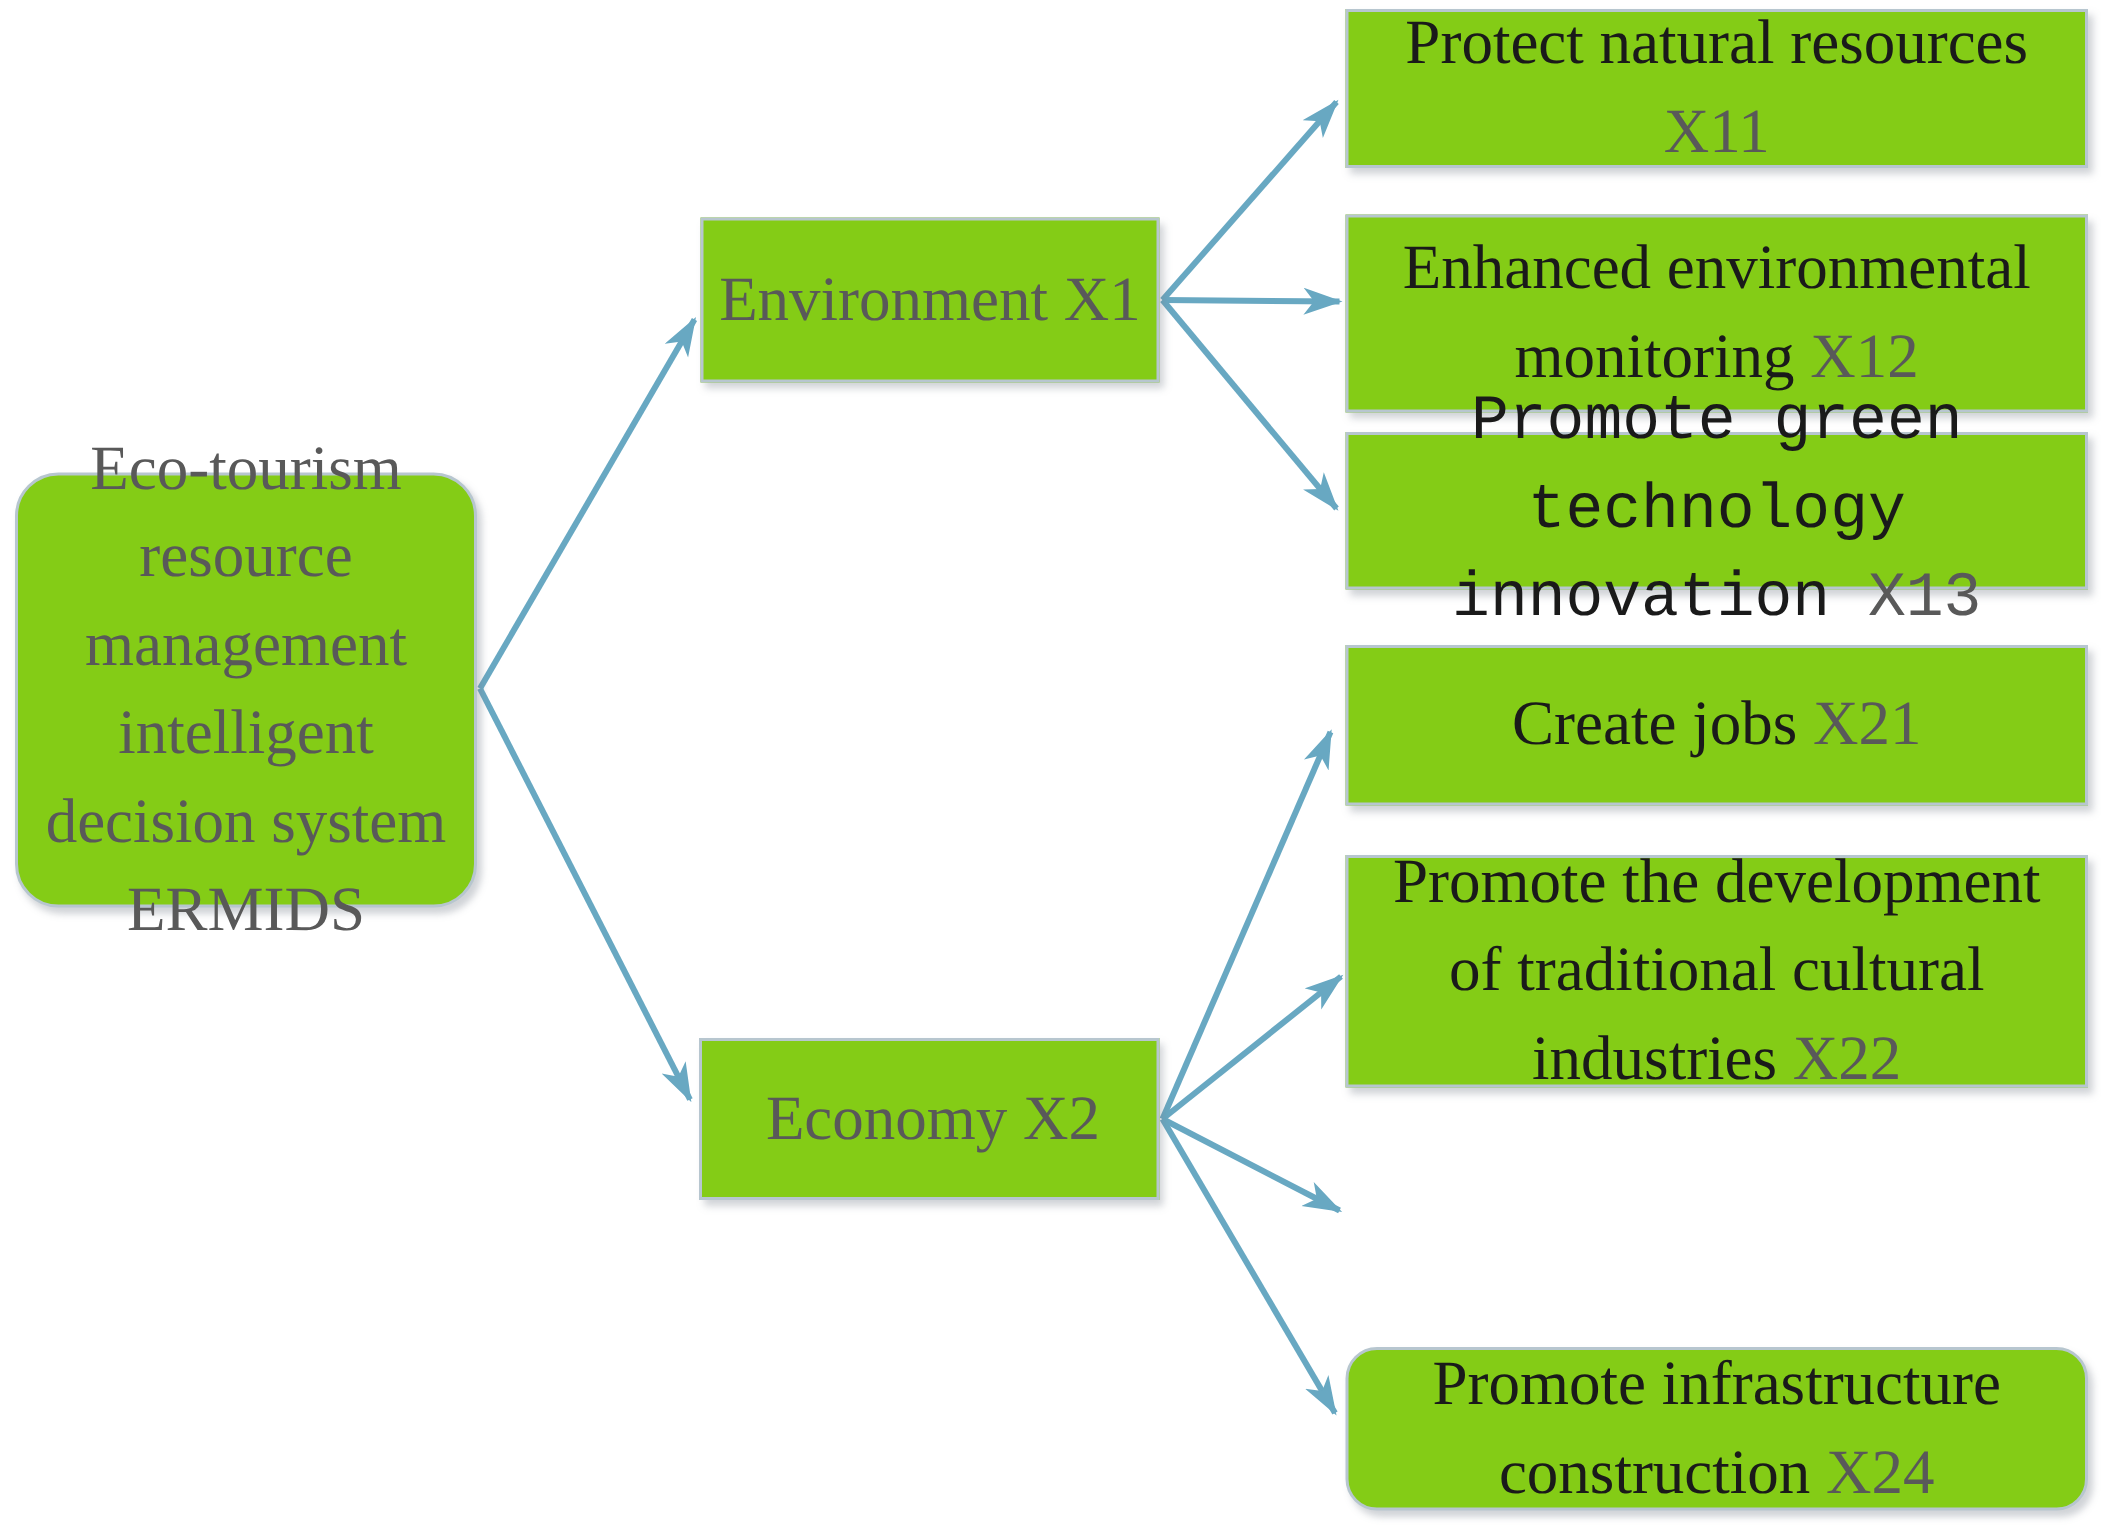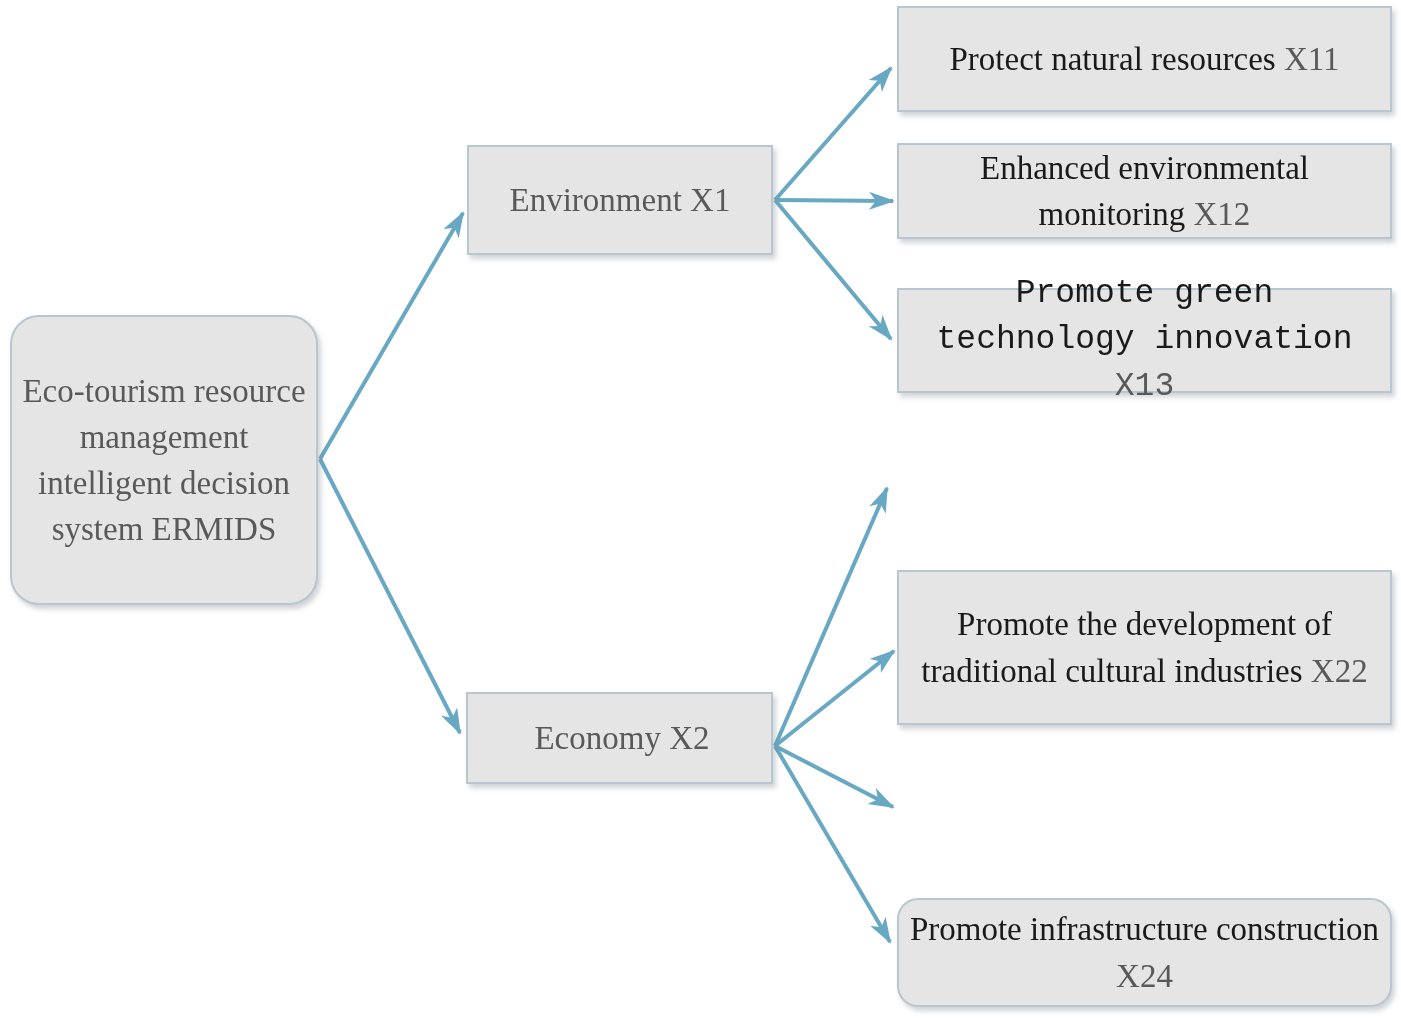--- a/index.html
+++ b/index.html
@@ -13,42 +13,42 @@
   }
   svg.arrows {
     position: absolute;
     left: 0; top: 0;
     width: 1401px; height: 1019px;
     z-index: 1;
   }
   .node {
     position: absolute;
     z-index: 2;
-    background: #e5e5e5;
+    background: #84cc16;
     border: 2px solid #b7c6cf;
     box-shadow: 3px 4px 5px rgba(120,130,140,0.35);
     box-sizing: border-box;
     display: flex;
     align-items: center;
     justify-content: flex-end;
     text-align: center;
     padding: 4px 10px;
-    font-size: 33px;
+    font-size: 42px;
     line-height: 1.4;
   }
   .node-text { width: 100%; }
   .txt-gray { color: #595959; }
   .txt-black { color: #1a1a1a; }
   .code { color: #595959; }
   
   .n-root { left: 10px;  top: 315px; width: 308px; height: 290px; border-radius: 29px; }
   .n-env  { left: 467px; top: 145px; width: 306px; height: 110px; }
-  .n-eco  { left: 466px; top: 692px; width: 307px; height: 92px; padding-left: 15px; }
+  .n-eco  { left: 466px; top: 692px; width: 307px; height: 108px; padding-left: 15px; }
   .n-x11  { left: 897px; top: 6px;   width: 495px; height: 106px; }
-  .n-x12  { left: 897px; top: 143px; width: 495px; height: 96px; font-family: Liberation Serif, serif; }
+  .n-x12  { left: 897px; top: 143px; width: 495px; height: 132px; font-family: Liberation Serif, serif; }
   .n-x13  { left: 897px; top: 288px; width: 495px; height: 105px; font-family: Liberation Mono, monospace; }
   .n-x21  { left: 897px; top: 430px; width: 495px; height: 107px; }
   .n-x22  { left: 897px; top: 570px; width: 495px; height: 155px; }
   .n-x23  { left: 897px; top: 757px; width: 495px; height: 110px; }
   .n-x24  { left: 897px; top: 898px; width: 495px; height: 109px; border-radius: 21px; }
 </style>
 </head>
 <body>
 
 <div class="canvas">
@@ -89,20 +89,23 @@
   </div>
 
   <div class="node n-x12">
     <div class="node-text txt-black"><span>Enhanced environmental monitoring</span> <span class="code">X12</span></div>
   </div>
 
   <div class="node n-x13">
     <div class="node-text txt-black"><span>Promote green technology innovation</span> <span class="code">X13</span></div>
   </div>
 
+  <div class="node n-x21">
+    <div class="node-text txt-black"><span>Create jobs</span> <span class="code">X21</span></div>
+  </div>
 
   <div class="node n-x22">
     <div class="node-text txt-black"><span>Promote the development of traditional cultural industries</span> <span class="code">X22</span></div>
   </div>
 
 
   <div class="node n-x24">
     <div class="node-text txt-black"><span>Promote infrastructure construction</span> <span class="code">X24</span></div>
   </div>
 

